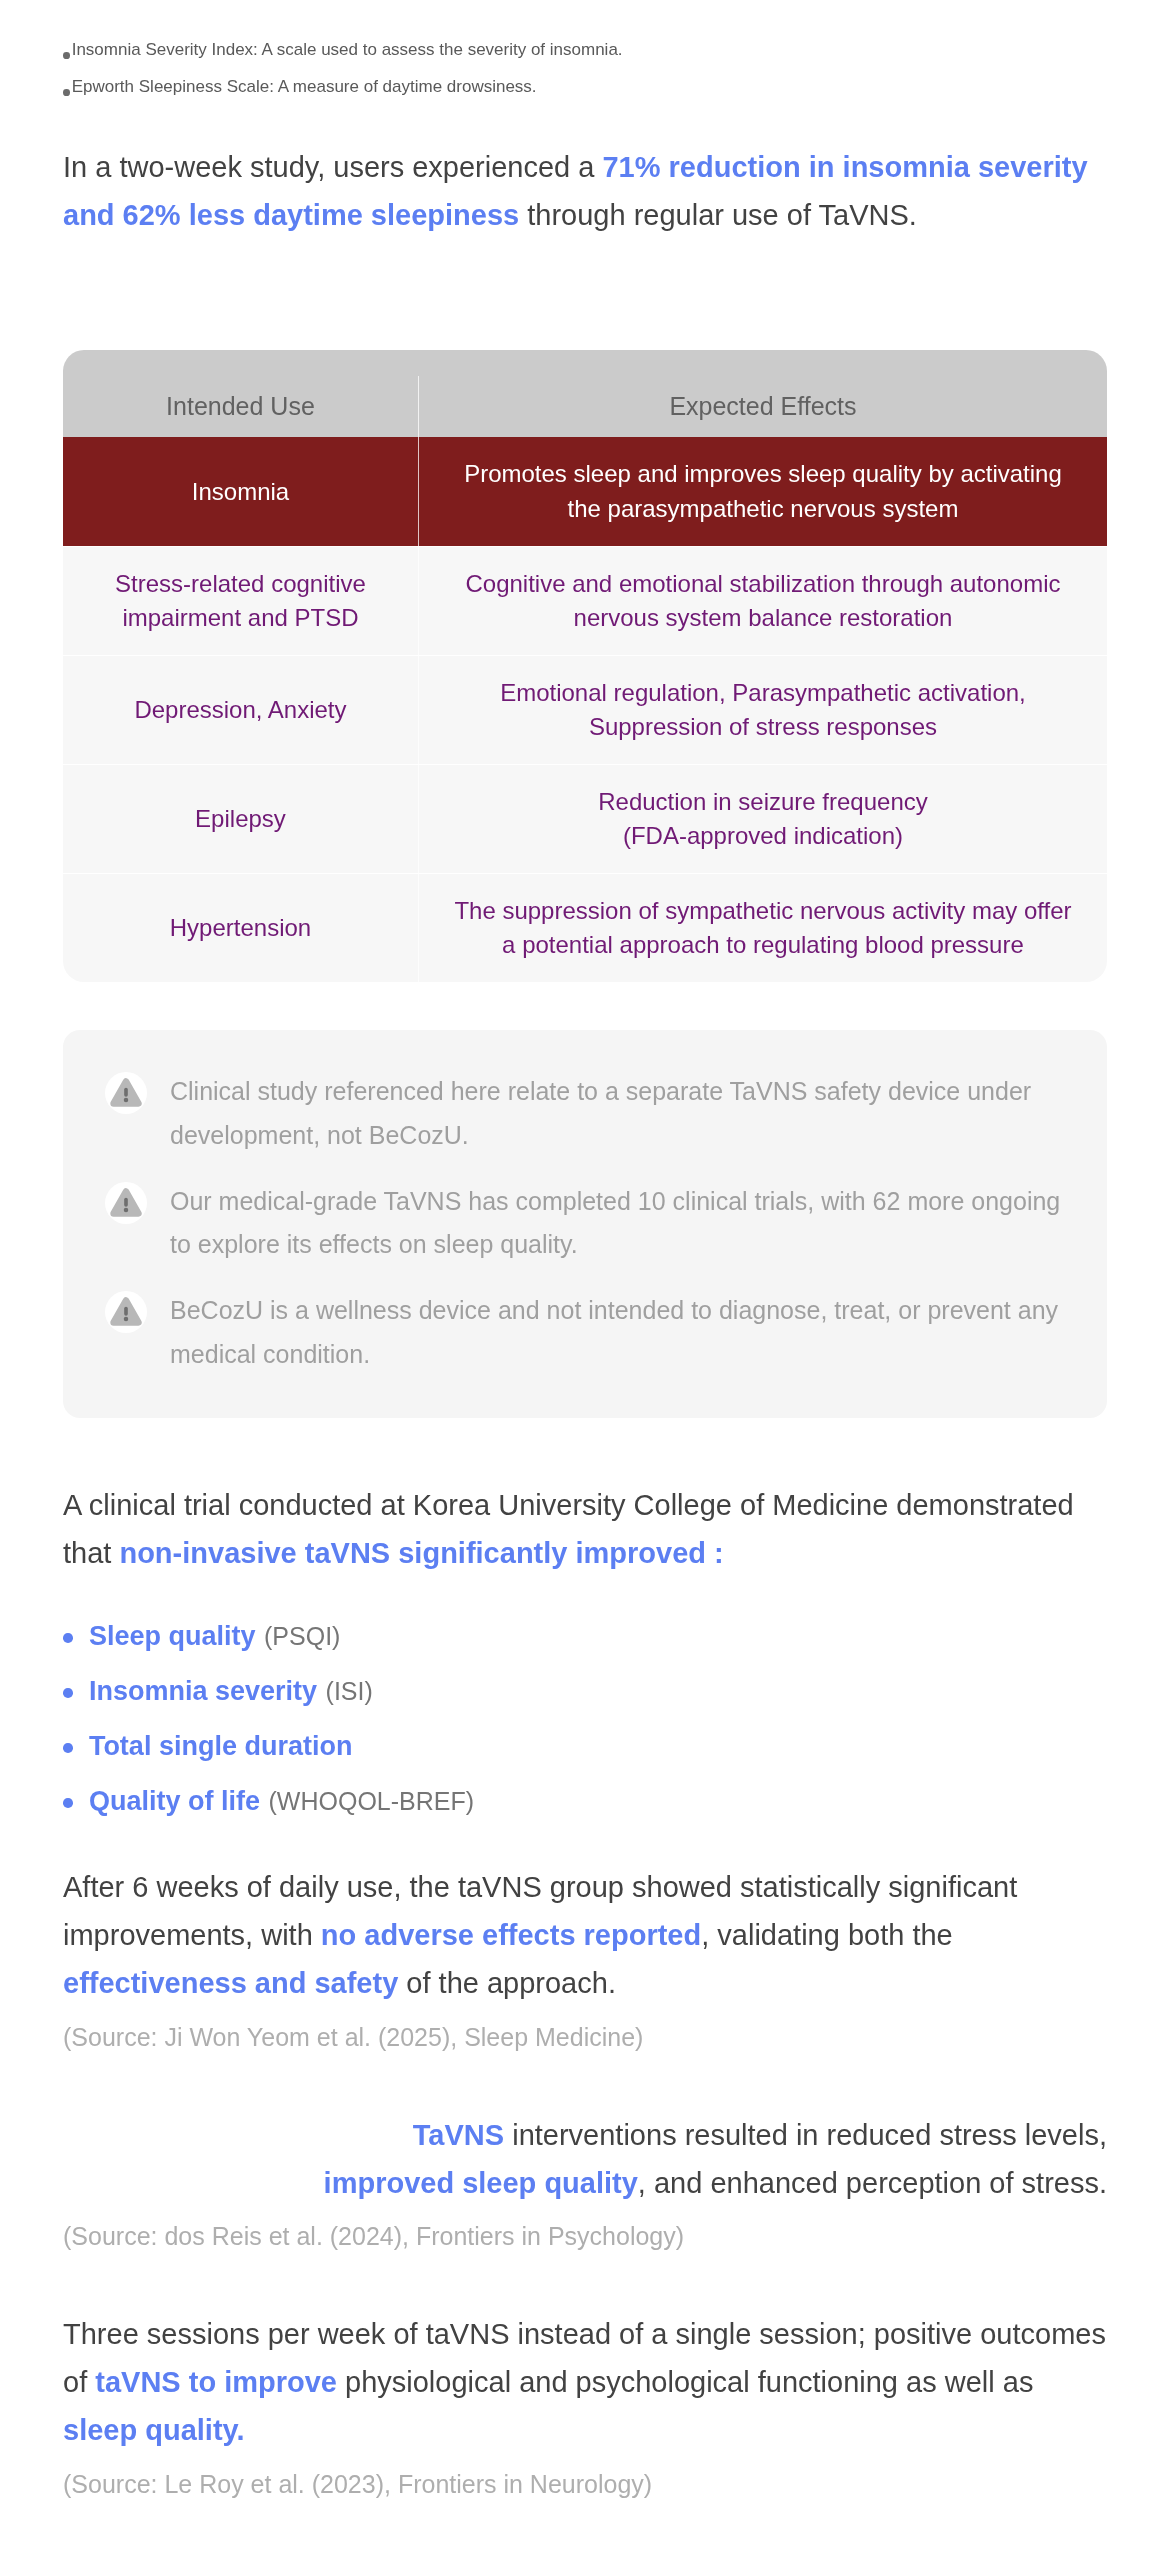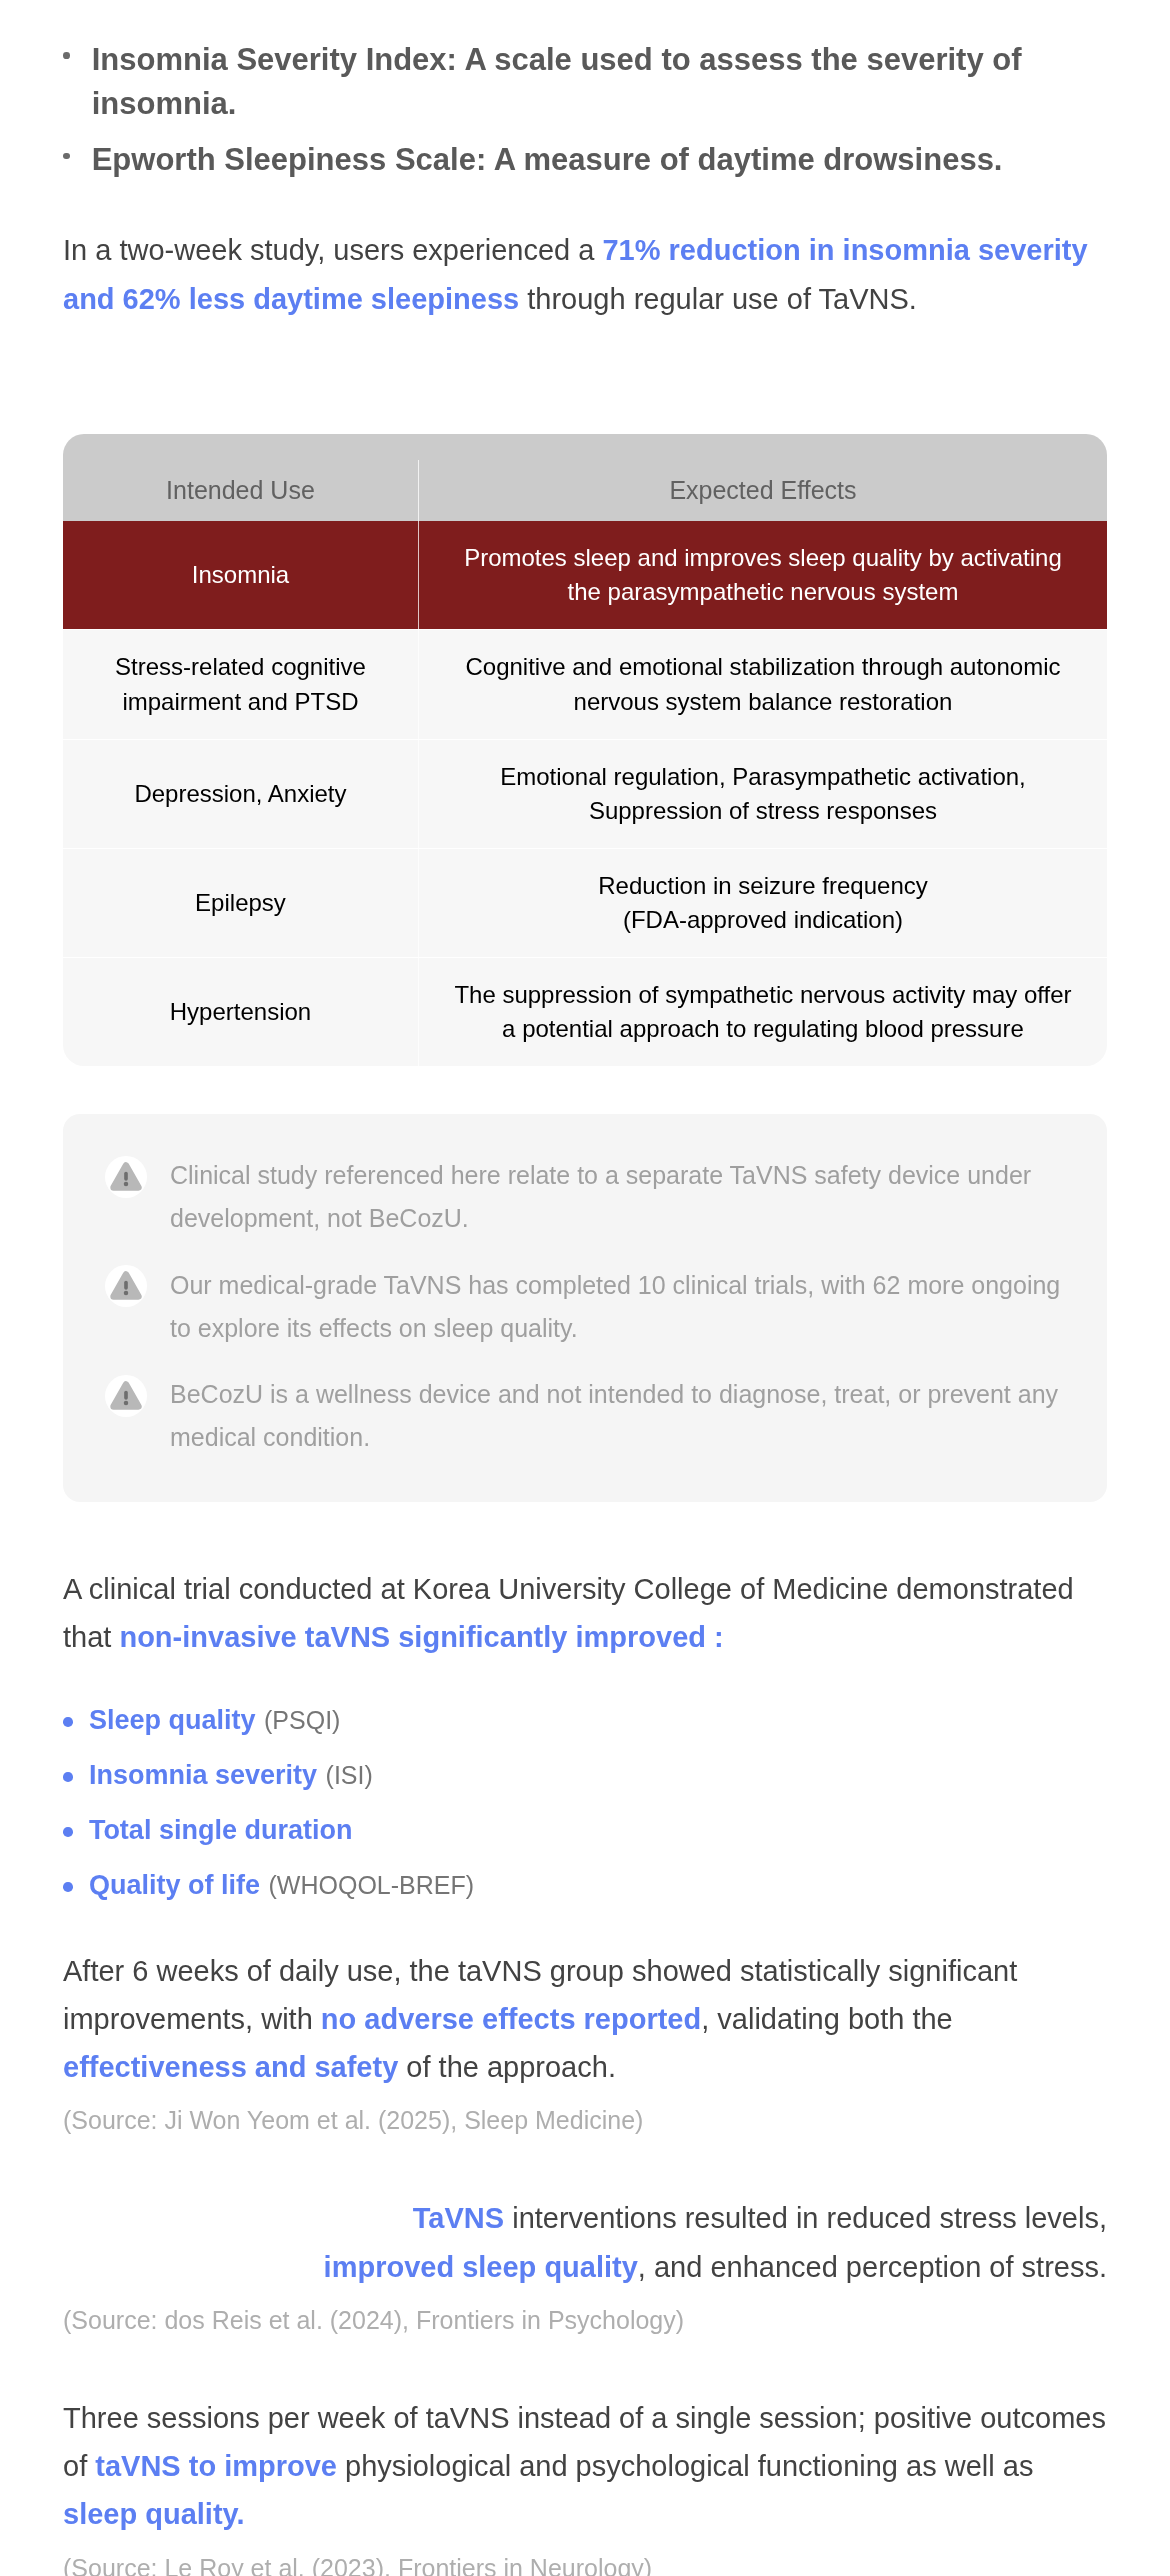--- a/index.html
+++ b/index.html
@@ -8,38 +8,38 @@
     width: 1170px;
     height: 2576px;
     background: #ffffff;
     font-family: "Liberation Sans", "DejaVu Sans", sans-serif;
     overflow: hidden;
   }
   .content { padding: 38px 63px 0 63px; }
 
   
   .intro-list { margin: 0; padding: 0; list-style: none; }
-  .intro-item { display: flex; gap: 22px; font-size: 31px; line-height: 1.42; color: #595959; margin-bottom: 12.4px; font-weight: bold; }
+  .intro-item { display: flex; gap: 2px; font-size: 17px; line-height: 1.42; color: #595959; margin-bottom: 12.4px; }
   .intro-dot { flex: none; width: 6.7px; height: 6.7px; border-radius: 50%; background: #6b6b6b; margin-top: 14.3px; }
 
   
   .para { font-size: 29px; line-height: 1.66; color: #424242; margin: 0; }
   .para.study { margin-top: 44px; }
   .blue { color: #5c7ff2; font-weight: bold; }
 
   
   .effects-table { margin-top: 111px; border-radius: 21px; overflow: hidden; }
   .t-row { display: flex; }
   .t-cell { display: flex; flex-direction: column; align-items: center; justify-content: center; text-align: center; }
   .t-col1 { width: 34%; }
   .t-col2 { width: 66%; border-left: 1.9px solid rgba(255,255,255,0.75); }
   .t-head { background: #cbcbcb; }
   .t-head .t-cell { color: #616161; font-size: 25px; padding: 16.3px 19px; margin-top: 26px; }
   .t-highlight { background: #7f1d1d; color: #ffffff; }
-  .t-body { background: #f7f7f7; color: #000000; }
+  .t-body { background: #f7f7f7; color: #701a75; }
   .t-body + .t-body, .t-highlight + .t-body { border-top: 1.9px solid #ffffff; }
   .t-highlight .t-cell, .t-body .t-cell { font-size: 24px; line-height: 1.42; padding: 20px 32.5px; }
 
   
   .disclaimer-box { margin-top: 48px; background: #f5f5f5; border-radius: 17px; padding: 40px 42px 42px 42px; }
   .disclaimer { display: flex; gap: 23px; }
   .disclaimer + .disclaimer { margin-top: 23px; justify-content: center; }
   .warn-badge { flex: none; width: 42px; height: 42px; background: #ffffff; border-radius: 50%; display: flex; align-items: center; justify-content: center; margin-top: 1.9px; }
   .disclaimer-text { font-size: 25px; line-height: 1.73; color: #9f9f9f; }
 

